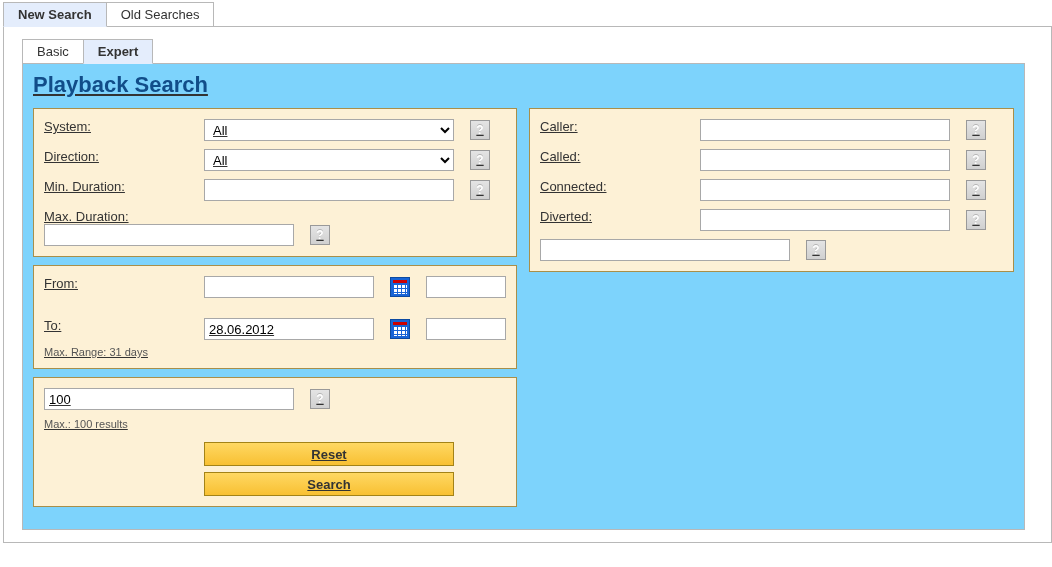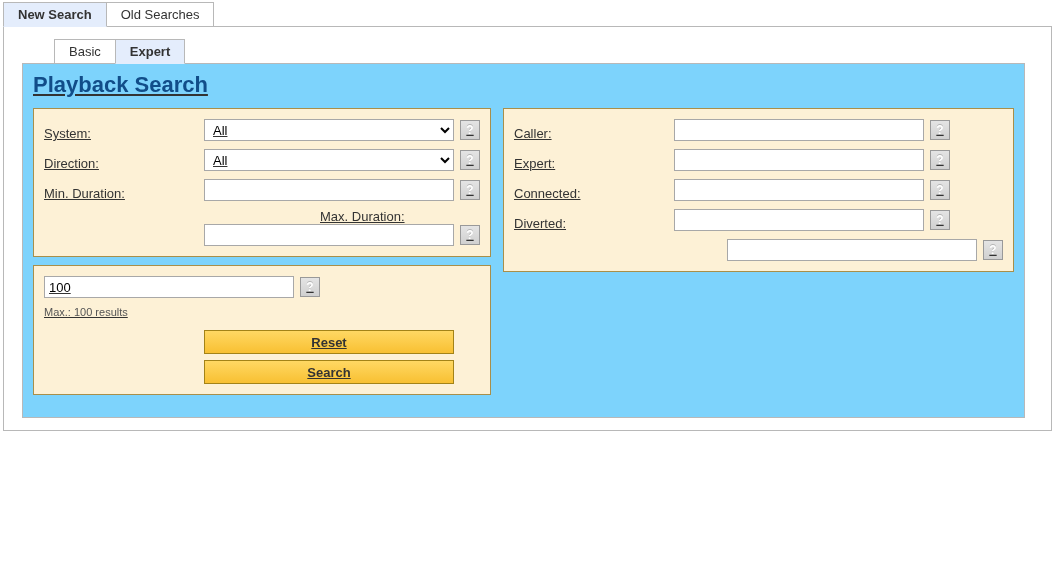--- a/index.html
+++ b/index.html
@@ -46,21 +46,20 @@
     .inner-tabs {
       display: flex;
     }
     .inner-tab {
       padding: 4px 14px;
       border: 1px solid #b8b8b8;
       background: #fff;
       cursor: pointer;
       font-size: 13px;
       position: relative;
-      margin-left: 32px;
     }
     .inner-tab.active {
       background: #e4edfc;
       font-weight: bold;
       border-bottom: 1px solid #e4edfc;
       z-index: 2;
     }
     .inner-tab + .inner-tab {
       margin-left: -1px;
     }
@@ -86,34 +85,34 @@
     .left-col { width: 500px; }
     .right-col { width: 559px; }
     .box {
       border: 1px solid #a88f4a;
       background: #fdf1d6;
       padding: 10px 10px;
       margin-bottom: 8px;
     }
     .form-row {
       display: flex;
-      align-items: flex-end;
+      align-items: flex-start;
       margin-bottom: 8px;
     }
     .form-row:last-child { margin-bottom: 0; flex-direction: column; }
     .form-label {
       width: 160px;
       font-size: 13px;
       color: #333;
     }
     .right-col .form-label { width: 160px; }
     .form-controls {
       display: flex;
       align-items: center;
-      gap: 6px;
+      gap: 16px;
       flex: 1;
     }
     select, input[type=text] {
       font-family: Arial, sans-serif;
       font-size: 13px;
       padding: 2px 4px;
       border: 1px solid #a8a8a8;
       background: #fff;
       height: 22px;
     }
@@ -235,20 +234,39 @@
             </div>
             <div class="form-row">
               <div class="form-label">Max. Duration:</div>
               <div class="form-controls">
                 <input type="text" class="txt-wide" value="" style="">
                 <span class="help-box">?</span>
               </div>
             </div>
           </div>
 
+          <div class="box date-box">
+            <div class="form-row first">
+              <div class="form-label">From:</div>
+              <div class="form-controls">
+                <input type="text" class="txt-date" value="" style="">
+                <span class="cal-icon"></span>
+                <input type="text" class="txt-time" value="" style="">
+              </div>
+            </div>
+            <div class="form-row">
+              <div class="form-label">To:</div>
+              <div class="form-controls">
+                <input type="text" class="txt-date" value="28.06.2012" style="">
+                <span class="cal-icon"></span>
+                <input type="text" class="txt-time" value="" style="">
+              </div>
+            </div>
+            <div class="note">Max. Range: 31 days</div>
+          </div>
 
           <div class="box limit-box">
             <div class="form-row">
               <div class="form-controls">
                 <input type="text" class="txt-wide" value="100" style="">
                 <span class="help-box">?</span>
               </div>
             </div>
             <div class="note">Max.: 100 results</div>
             <div class="btn">Reset</div>
@@ -260,21 +278,21 @@
         <div class="right-col">
           <div class="box">
             <div class="form-row">
               <div class="form-label">Caller:</div>
               <div class="form-controls">
                 <input type="text" class="txt-wide" value="" style="">
                 <span class="help-box">?</span>
               </div>
             </div>
             <div class="form-row">
-              <div class="form-label">Expert:</div>
+              <div class="form-label">Called:</div>
               <div class="form-controls">
                 <input type="text" class="txt-wide" value="" style="">
                 <span class="help-box">?</span>
               </div>
             </div>
             <div class="form-row">
               <div class="form-label">Connected:</div>
               <div class="form-controls">
                 <input type="text" class="txt-wide" value="" style="">
                 <span class="help-box">?</span>

